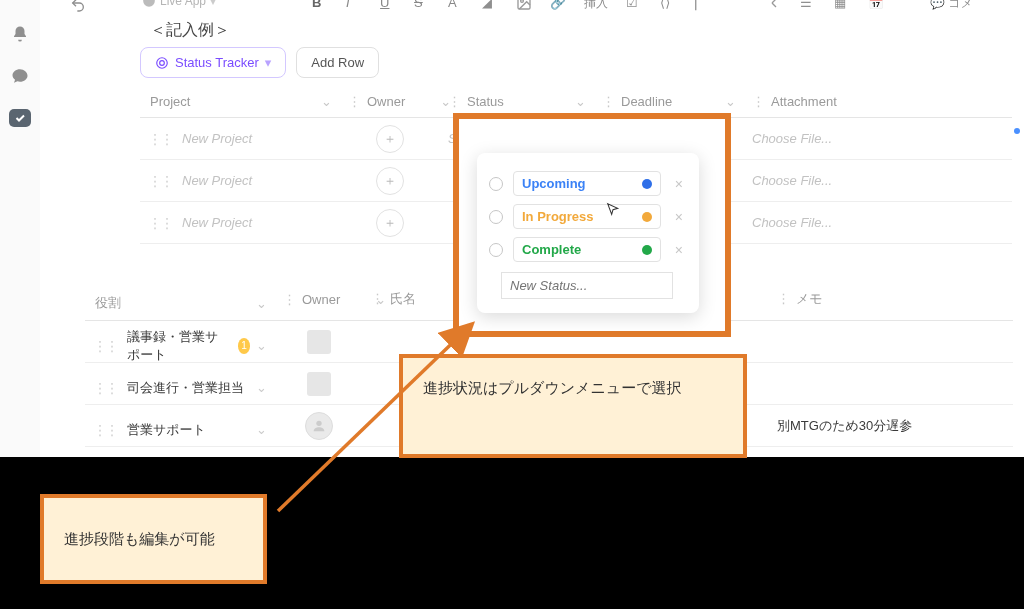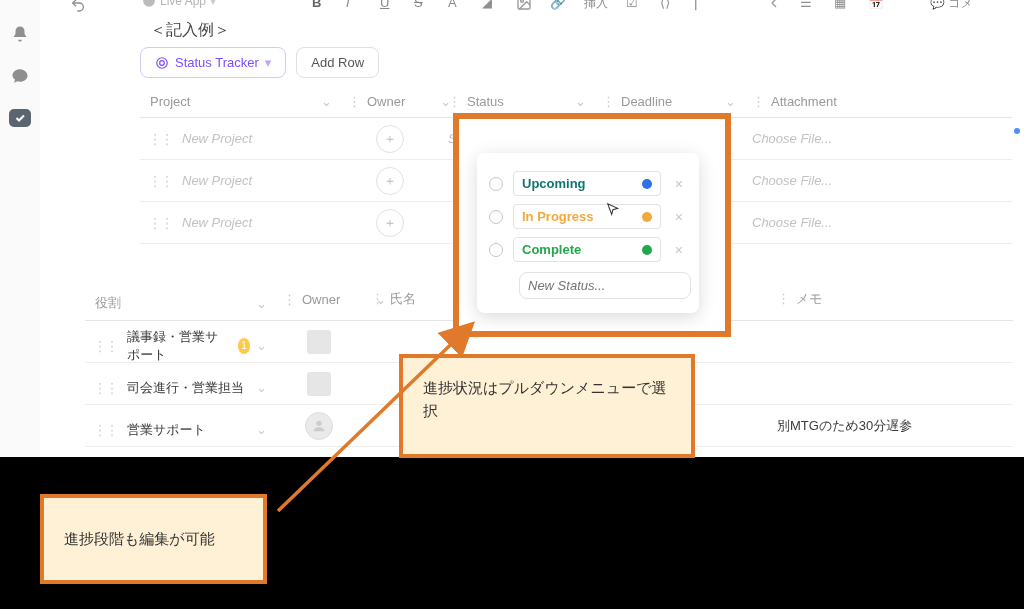--- a/index.html
+++ b/index.html
@@ -56,26 +56,26 @@
     .avatar-circle { width:28px; height:28px; border-radius:50%; background:#eaeaea; border:1px solid #ddd; display:inline-flex; align-items:center; justify-content:center; color:#bbb; }
 
     
     .status-popup-wrap { position:absolute; left:453px; top:113px; width:278px; height:224px; border:6px solid #e07a2a; background:#fff; }
     .status-popup { position:absolute; left:18px; top:34px; width:222px; background:#fff; border-radius:8px; box-shadow: 0 4px 18px rgba(0,0,0,0.15); padding:14px 10px; }
     .opt { display:flex; align-items:center; gap:10px; padding:4px 2px; }
     .radio { width:14px; height:14px; border:1.5px solid #c6c6c6; border-radius:50%; }
     .opt-chip { flex:1; border:1px solid #e2e2e2; border-radius:4px; padding:4px 8px; font-size:13px; font-weight:600; display:flex; align-items:center; justify-content:space-between; }
     .dot { width:10px; height:10px; border-radius:50%; display:inline-block; }
     .xbtn { color:#c7c7c7; font-size:14px; padding:0 4px; }
-    .new-status { margin-left:32px; width: calc(100% - 30px); border:1px solid #e2e2e2; border-radius:8px; padding:5px 8px; font-style:italic; color:#b3b3b3; font-size:13px; }
+    .new-status { margin-left:14px; width: calc(100% - 30px); border:1px solid #e2e2e2; border-radius:0; padding:5px 8px; font-style:italic; color:#b3b3b3; font-size:13px; }
     .cursor-svg { position:absolute; left:128px; top:48px; width:16px; height:16px; }
 
     
     .callout { position:absolute; border:4px solid #e07a2a; background:#fff1d6; padding: 18px 20px; font-size:15px; color:#333; line-height:1.55; }
-    .callout.big { left:399px; top:354px; width:296px; height:104px; }
+    .callout.big { left:399px; top:354px; width:348px; height:104px; }
     .callout.small { left:40px; top:494px; width:227px; height:90px; display:flex; align-items:center; }
 
     
     .arrow { position:absolute; pointer-events:none; }
 
     
     .blackbar { position:absolute; left:0; right:0; bottom:0; height:152px; background:#000; }
 
     .grip { color:#d0d0d0; font-size:14px; letter-spacing:-2px; margin-right:4px; }
 
@@ -296,21 +296,21 @@
     <div class="trow" style="height:20px"></div>
   </div>
 </div>
 
 <div class="blackbar"></div>
 
 <div class="status-popup-wrap">
   <div class="status-popup">
     <div class="opt">
       <span class="radio"></span>
-      <span class="opt-chip" style="color:#0f766e">
+      <span class="opt-chip" style="color:#3b82f6">
           <span>Upcoming</span>
           <span class="dot" style="background:#2f6fe8"></span>
         </span>
       <span class="xbtn">×</span>
     </div>
     <div class="opt">
       <span class="radio"></span>
       <span class="opt-chip" style="color:#f2a93b">
           <span>In Progress</span>
           <span class="dot" style="background:#f2a93b"></span>

